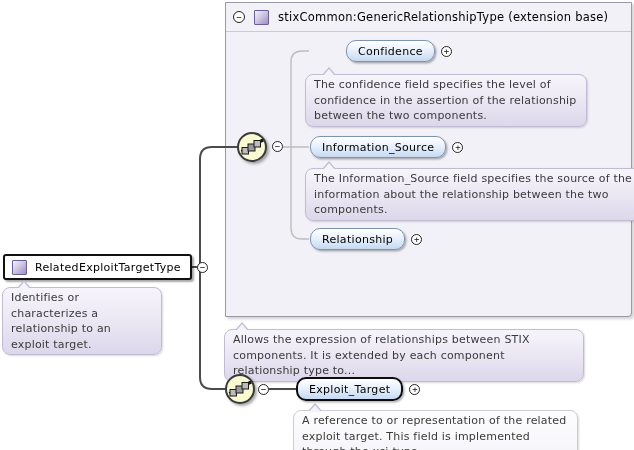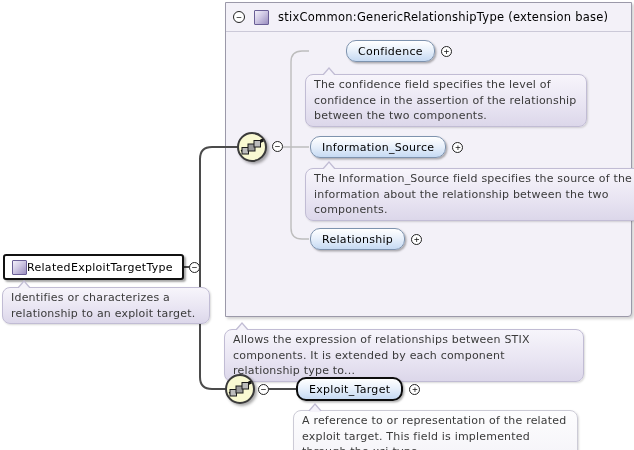--- a/index.html
+++ b/index.html
@@ -44,21 +44,21 @@
     padding:0 11px;border:1px solid #7e93ae;border-radius:10px;
     background:linear-gradient(180deg,#ffffff 0%,#e9f1fb 45%,#c6daf3 100%);
     box-shadow:1.5px 1.5px 2px rgba(0,0,0,0.3);
     font-size:11px;letter-spacing:0.3px;color:#000;white-space:nowrap;
   }
   .el-box.bold{border:2px solid #0c0c0c;height:24px;}
 
   
   .root-row{position:absolute;left:3px;top:254px;display:flex;align-items:center;gap:5px;z-index:2;}
   .root-box{
-    box-sizing:border-box;height:26px;display:flex;align-items:center;
+    box-sizing:border-box;height:26px;display:flex;align-items:center;gap:8px;
     padding:0 9px 0 7px;background:#fff;border:2px solid #111;border-radius:3px;
     box-shadow:2px 2px 2px rgba(0,0,0,0.35);
     font-size:11px;letter-spacing:0.3px;white-space:nowrap;
   }
 
   
   .bubble{
     position:absolute;z-index:2;box-sizing:border-box;
     background:linear-gradient(180deg,#f7f5fb 0%,#e8e4f2 60%,#dcd7ea 100%);
     border:1px solid #c1bcd4;border-radius:8px;
@@ -134,21 +134,21 @@
   </div>
   <span class="pm float" style="left:272px;top:141px;">−</span>
 
   <div class="root-row">
     <div class="root-box">
       <span class="type-icon"></span>
       <span>RelatedExploitTargetType</span>
     </div>
     <span class="pm">−</span>
   </div>
-  <div class="bubble" style="left:2px;top:287px;width:208px;">
+  <div class="bubble" style="left:2px;top:287px;width:160px;">
     <span class="ptr" style="left:14px;"></span>
     <span>Identifies or characterizes a relationship to an exploit target.</span>
   </div>
 
   <div class="bubble" style="left:224px;top:329px;width:360px;">
     <span class="ptr" style="left:10px;"></span>
     <span>Allows the expression of relationships between STIX components. It is extended by each component relationship type to...</span>
   </div>
 
   <div class="seq" style="left:225px;top:374px;">

